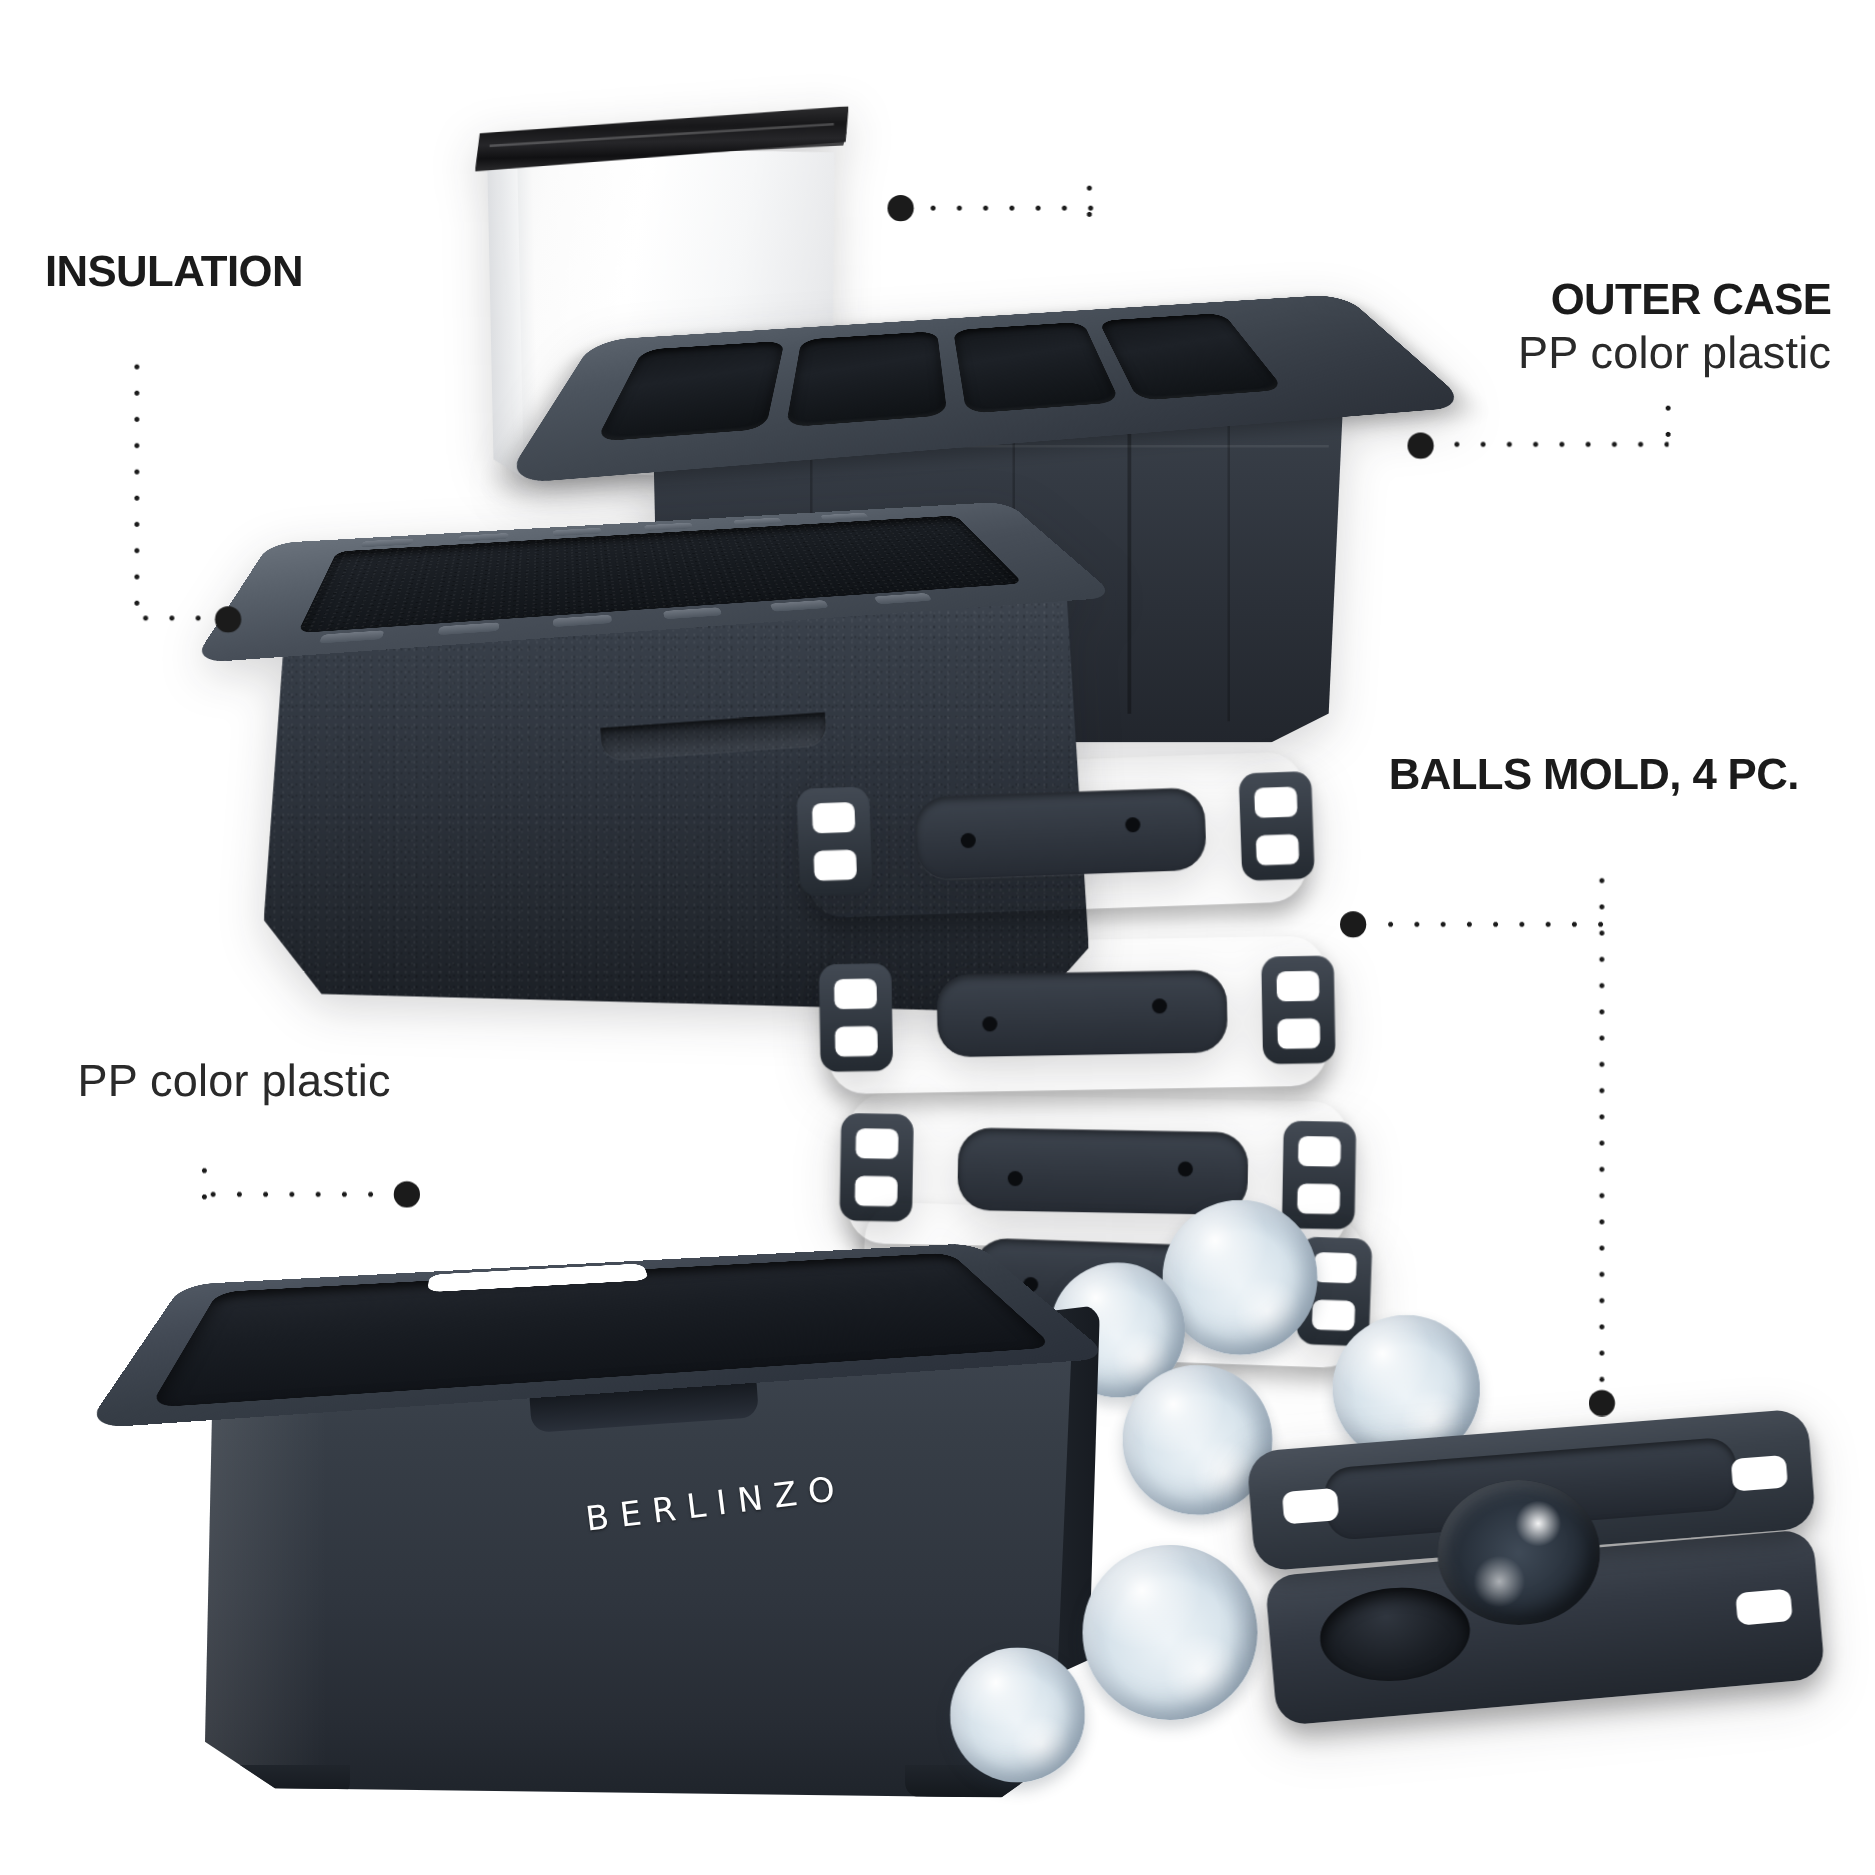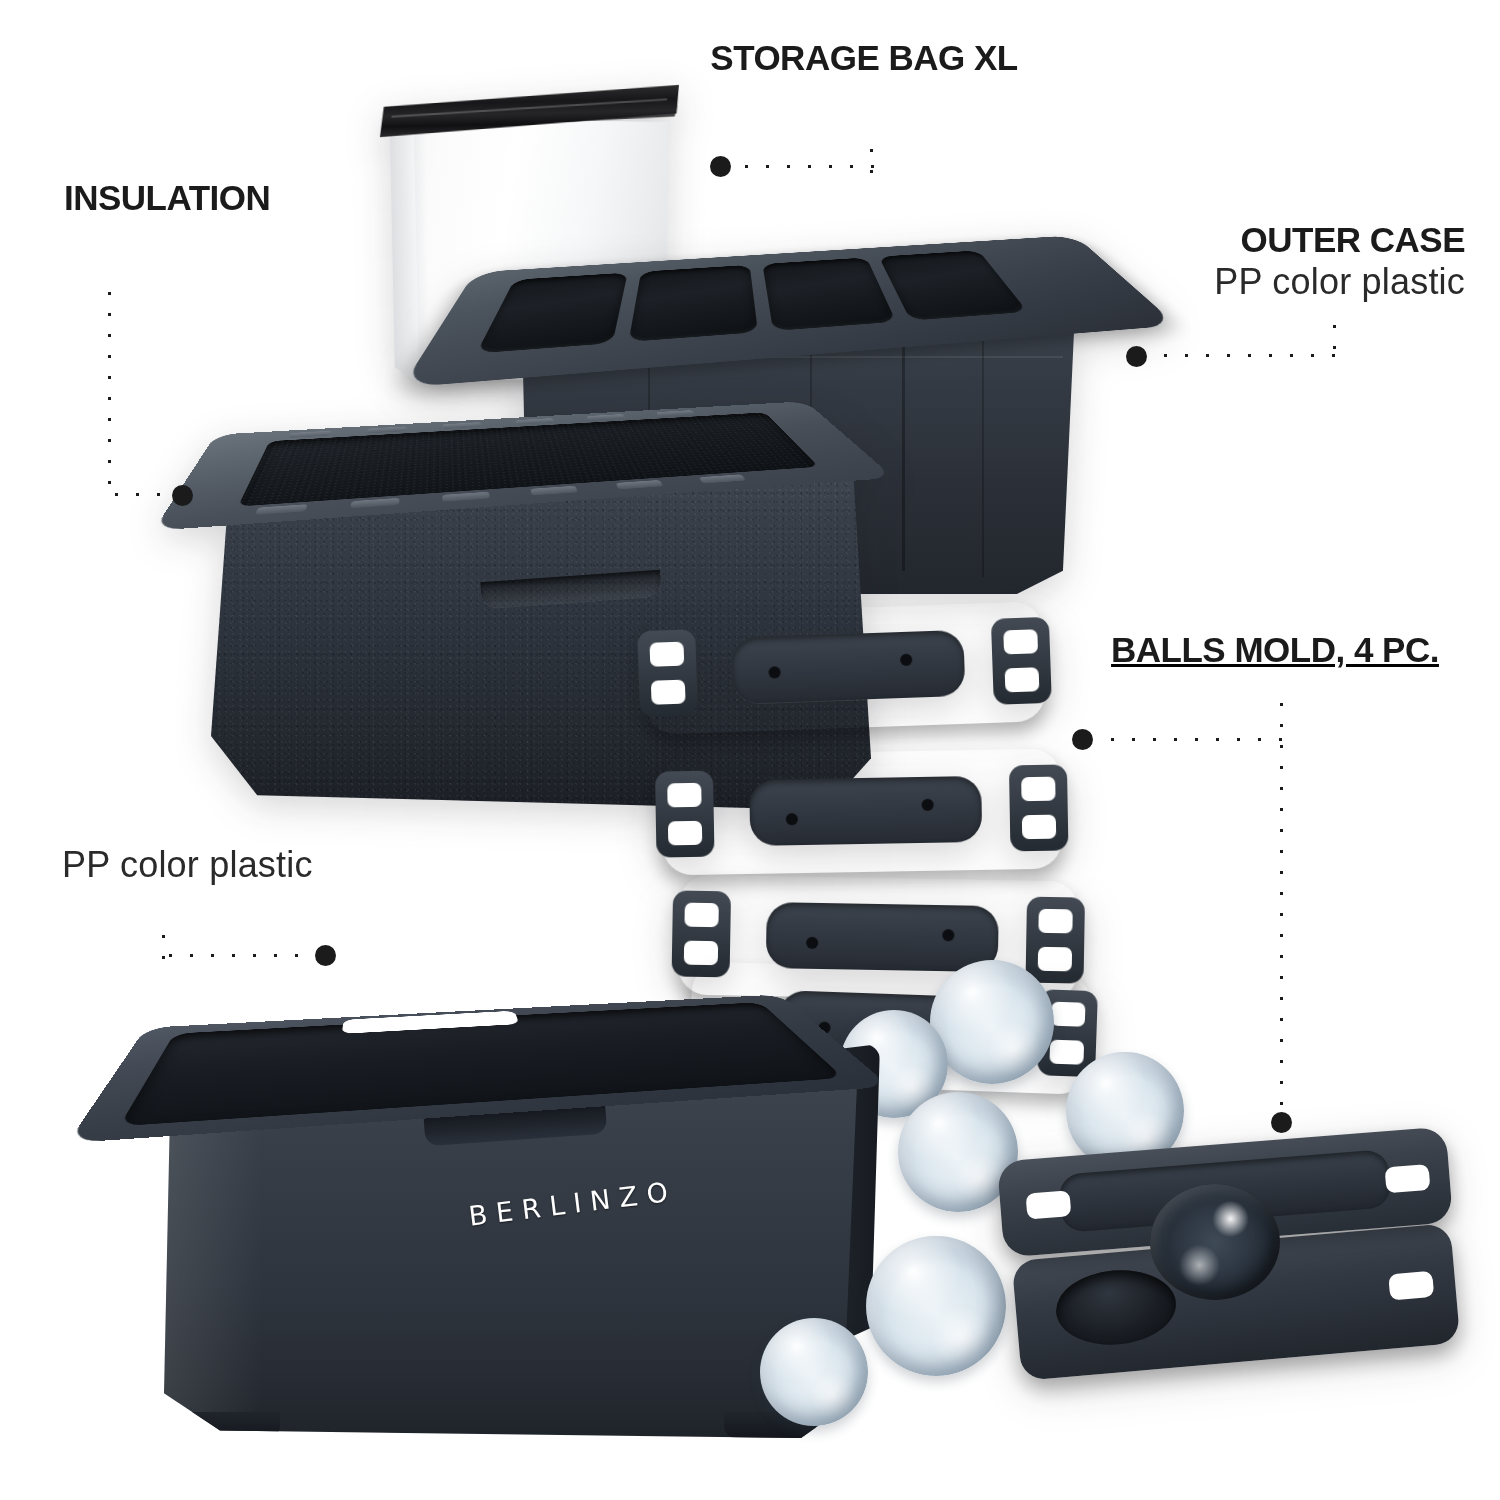--- a/index.html
+++ b/index.html
@@ -319,42 +319,41 @@
     </div>
     <div class="lid">
       <div class="lidpad"></div>
       <div class="slotW" style="position:absolute;left:26px;top:34px;"></div>
       <div class="slotW" style="position:absolute;right:20px;top:36px;"></div>
     </div>
     <div class="ball dark" style="left:160px;top:54px;width:130px;height:116px;"></div>
   </div>
 
   <div class="callout ca-center" style="left:654px;top:40px;width:420px;">
-    <div class="c-title">STORAGE BAG XL</div>
   </div>
   <div class="dot-v" style="left:868px;top:140px;height:38px;"></div>
   <div class="dot-h" style="left:736px;top:163px;width:140px;"></div>
   <div class="enddot" style="left:710px;top:156px;"></div>
 
-  <div class="callout ca-left" style="left:36px;top:180px;width:320px;margin-left:28px;">
+  <div class="callout ca-left" style="left:36px;top:200px;width:320px;">
     <div class="c-title">INSULATION</div>
   </div>
   <div class="dot-v" style="left:106px;top:283px;height:215px;"></div>
   <div class="dot-h" style="left:106px;top:491px;width:78px;"></div>
   <div class="enddot" style="left:172px;top:485px;"></div>
 
   <div class="callout ca-right" style="left:1045px;top:222px;width:420px;">
     <div class="c-title">OUTER CASE</div>
     <div class="c-sub">PP color plastic</div>
   </div>
   <div class="dot-v" style="left:1331px;top:316px;height:42px;"></div>
   <div class="dot-h" style="left:1155px;top:352px;width:180px;"></div>
   <div class="enddot" style="left:1126px;top:346px;"></div>
 
-  <div class="callout ca-center" style="left:1060px;top:632px;width:430px;text-decoration:underline;">
+  <div class="callout ca-center" style="left:1060px;top:602px;width:430px;">
     <div class="c-title">BALLS MOLD, 4 PC.</div>
   </div>
   <div class="dot-v" style="left:1278px;top:694px;height:432px;"></div>
   <div class="dot-h" style="left:1102px;top:736px;width:182px;"></div>
   <div class="enddot" style="left:1072px;top:729px;"></div>
   <div class="enddot" style="left:1271px;top:1112px;"></div>
 
   <div class="callout ca-left" style="left:62px;top:840px;width:340px;">
     <div class="c-sub">PP color plastic</div>
   </div>

